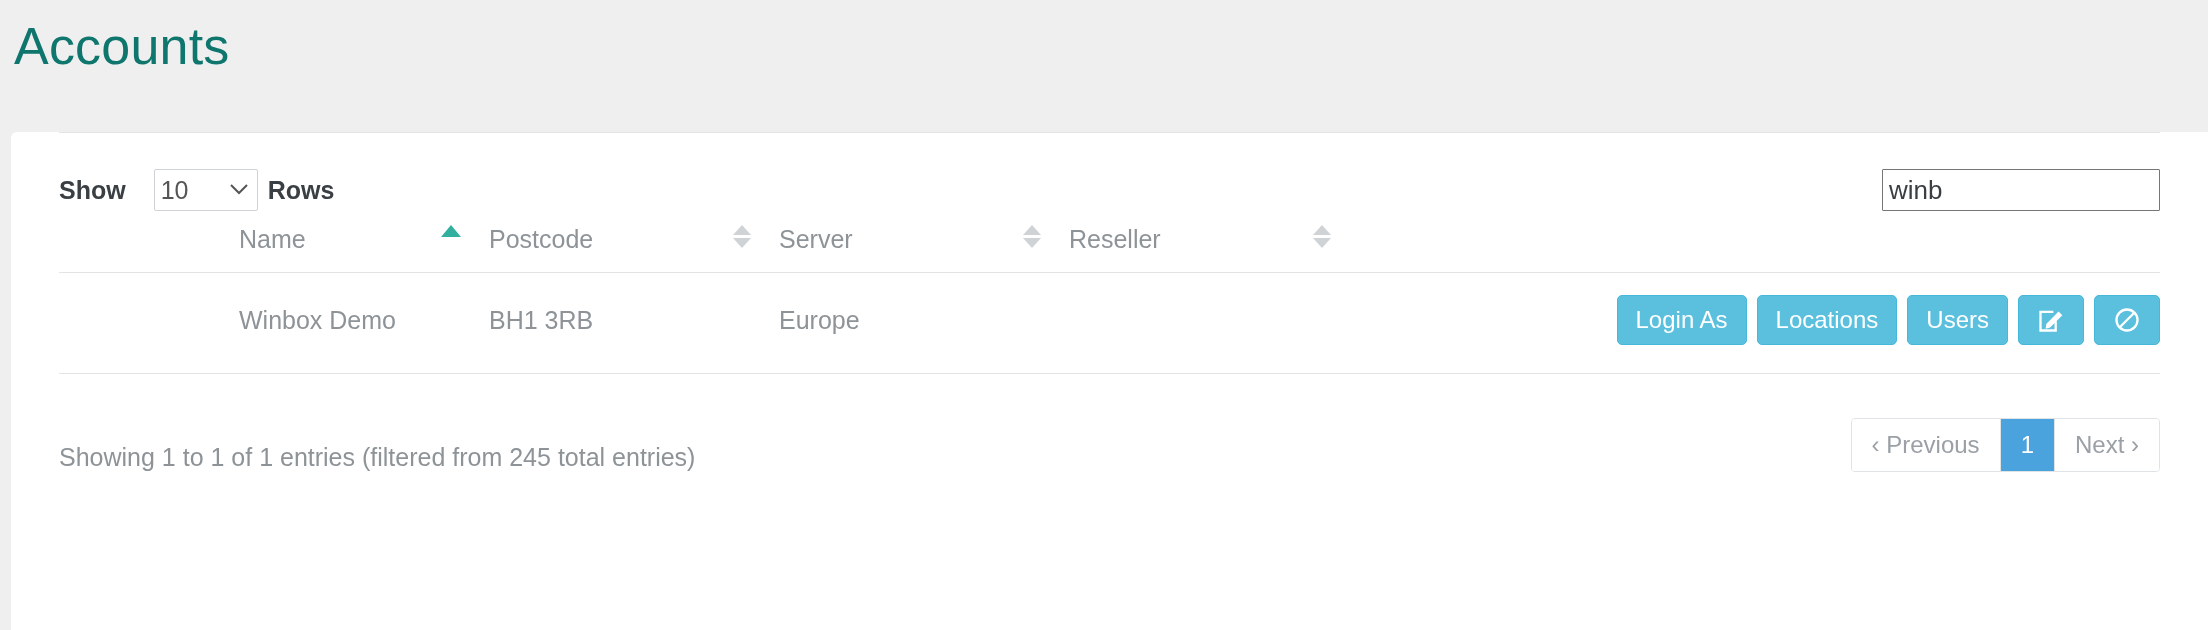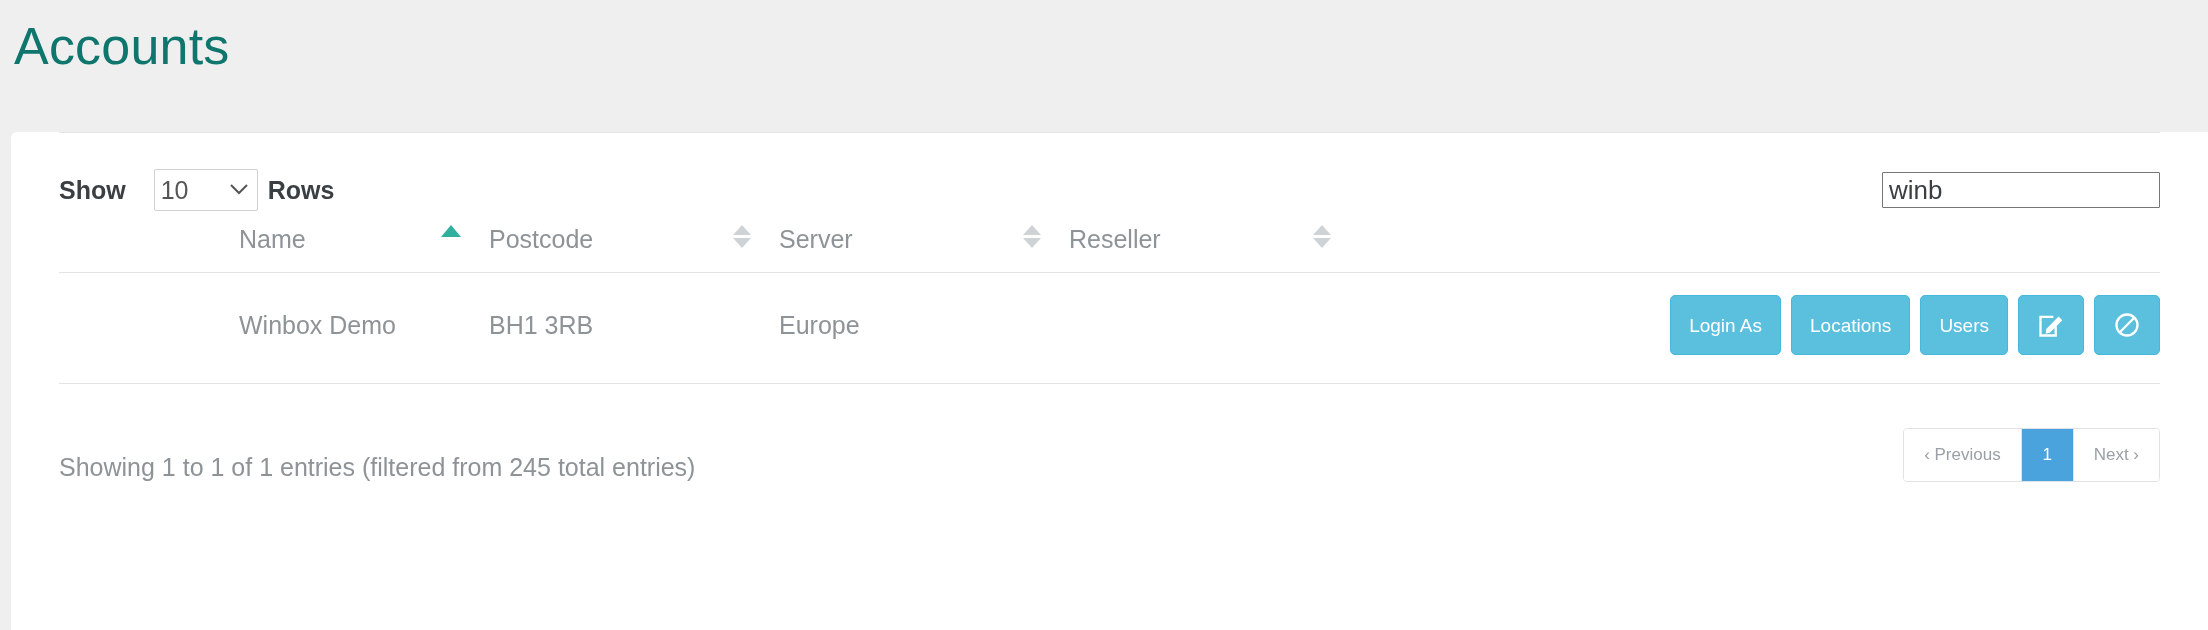--- a/index.html
+++ b/index.html
@@ -45,26 +45,26 @@
     padding: 33px 0 0 48px;
   }
   .btn {
     display: inline-flex;
     align-items: center;
     justify-content: center;
     background: #5bc0de;
     border: 1px solid #46b8da;
     color: #ffffff;
     border-radius: 5px;
-    font-size: 19px;
+    font-size: 24px;
     font-family: "Liberation Sans", sans-serif;
     cursor: pointer;
     line-height: 1;
     padding: 0 18px;
-    height: 60px;
+    height: 50px;
     white-space: nowrap;
   }
   .btn-add {
     height: 52px;
     padding: 0 20px 0 16px;
     gap: 10px;
     font-size: 25px;
   }
   .plus-icon {
     position: relative;
@@ -125,21 +125,21 @@
   }
   .select-wrap { position: relative; display: inline-block; }
   .select-wrap svg {
     position: absolute;
     right: 9px;
     top: 14px;
     pointer-events: none;
   }
   .search-input {
     width: 278px;
-    height: 36px;
+    height: 42px;
     border: 1px solid #767676;
     border-radius: 1px;
     font-family: "Liberation Sans", sans-serif;
     font-size: 26px;
     color: #3a3f44;
     padding: 0 6px;
     outline: none;
     background: #fff;
   }
 
@@ -220,21 +220,21 @@
     color: #8e9397;
   }
   .pagination {
     display: flex;
     border: 1px solid #dfe3e6;
     border-radius: 4px;
     overflow: hidden;
     background: #fff;
   }
   .page-link {
-    font-size: 17px;
+    font-size: 24px;
     color: #9aa0a6;
     background: #ffffff;
     padding: 0 20px;
     height: 52px;
     display: flex;
     align-items: center;
     cursor: pointer;
     border-right: 1px solid #dfe3e6;
     white-space: nowrap;
   }

